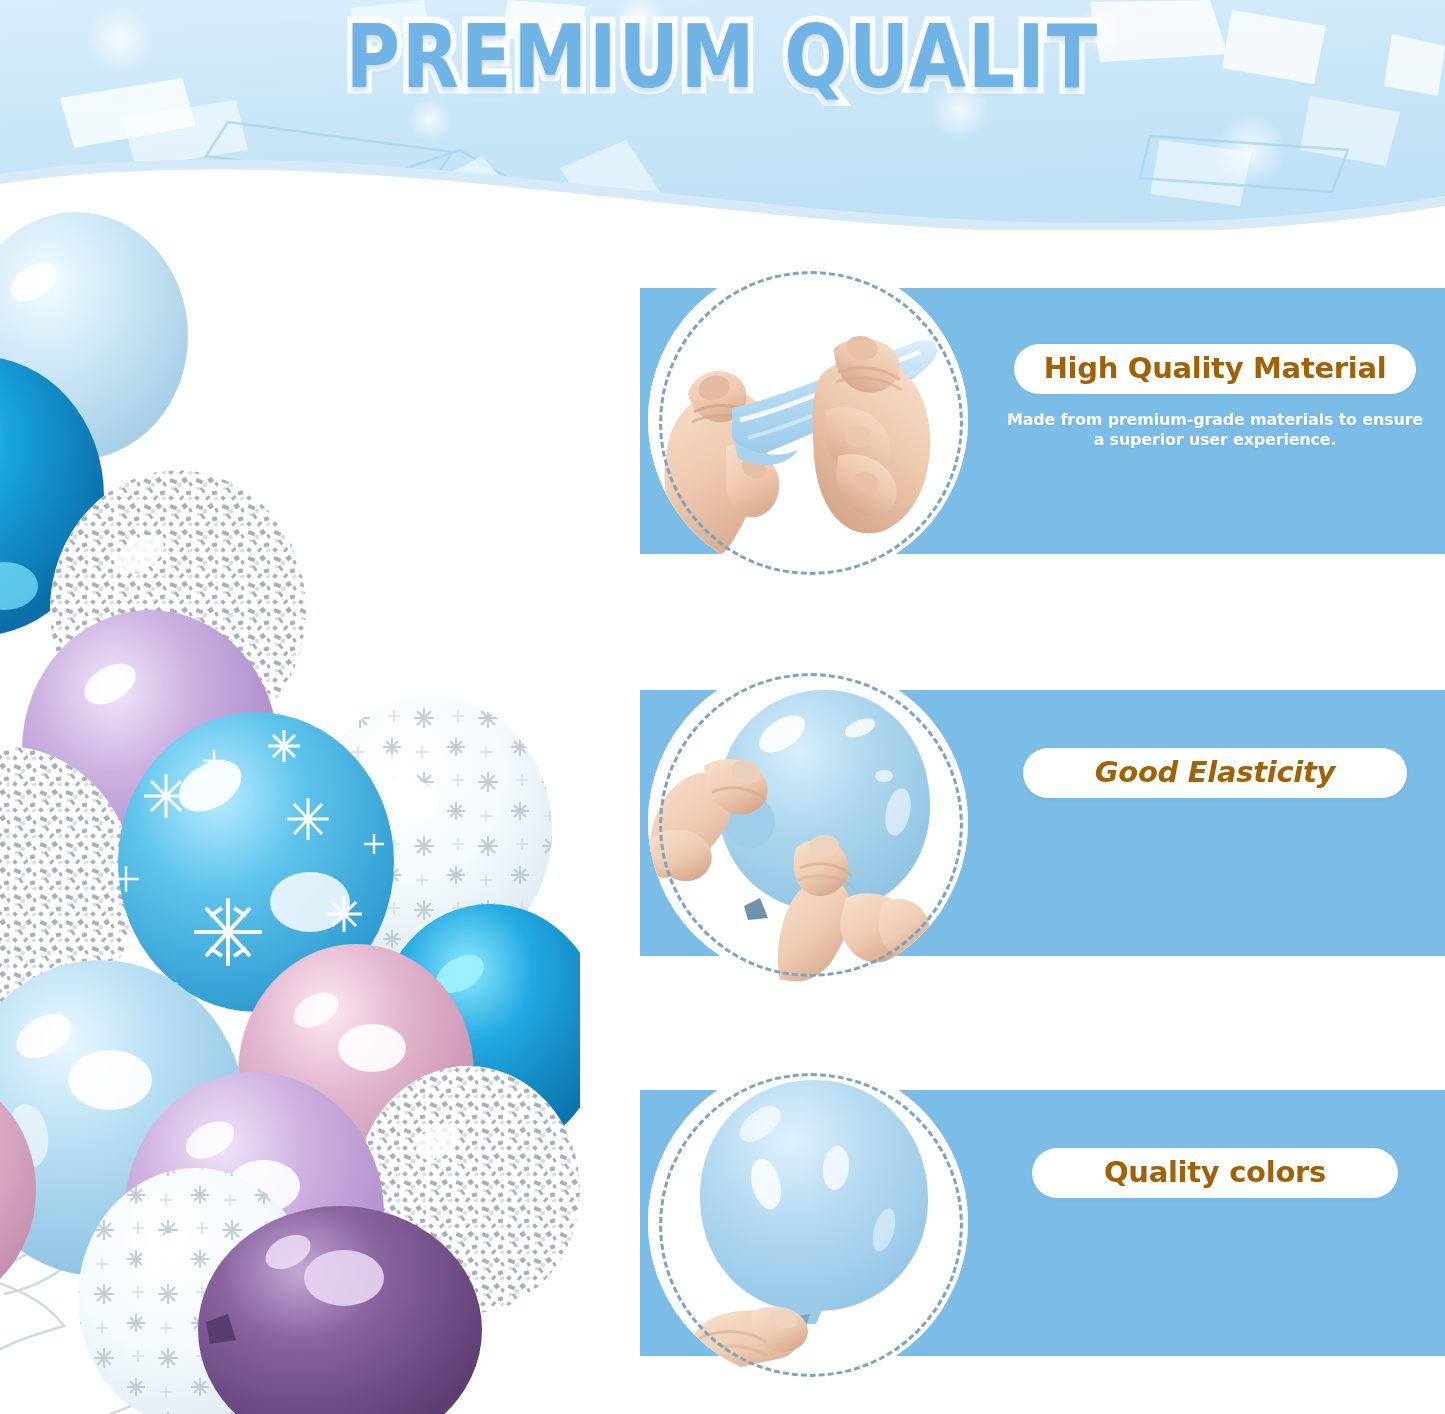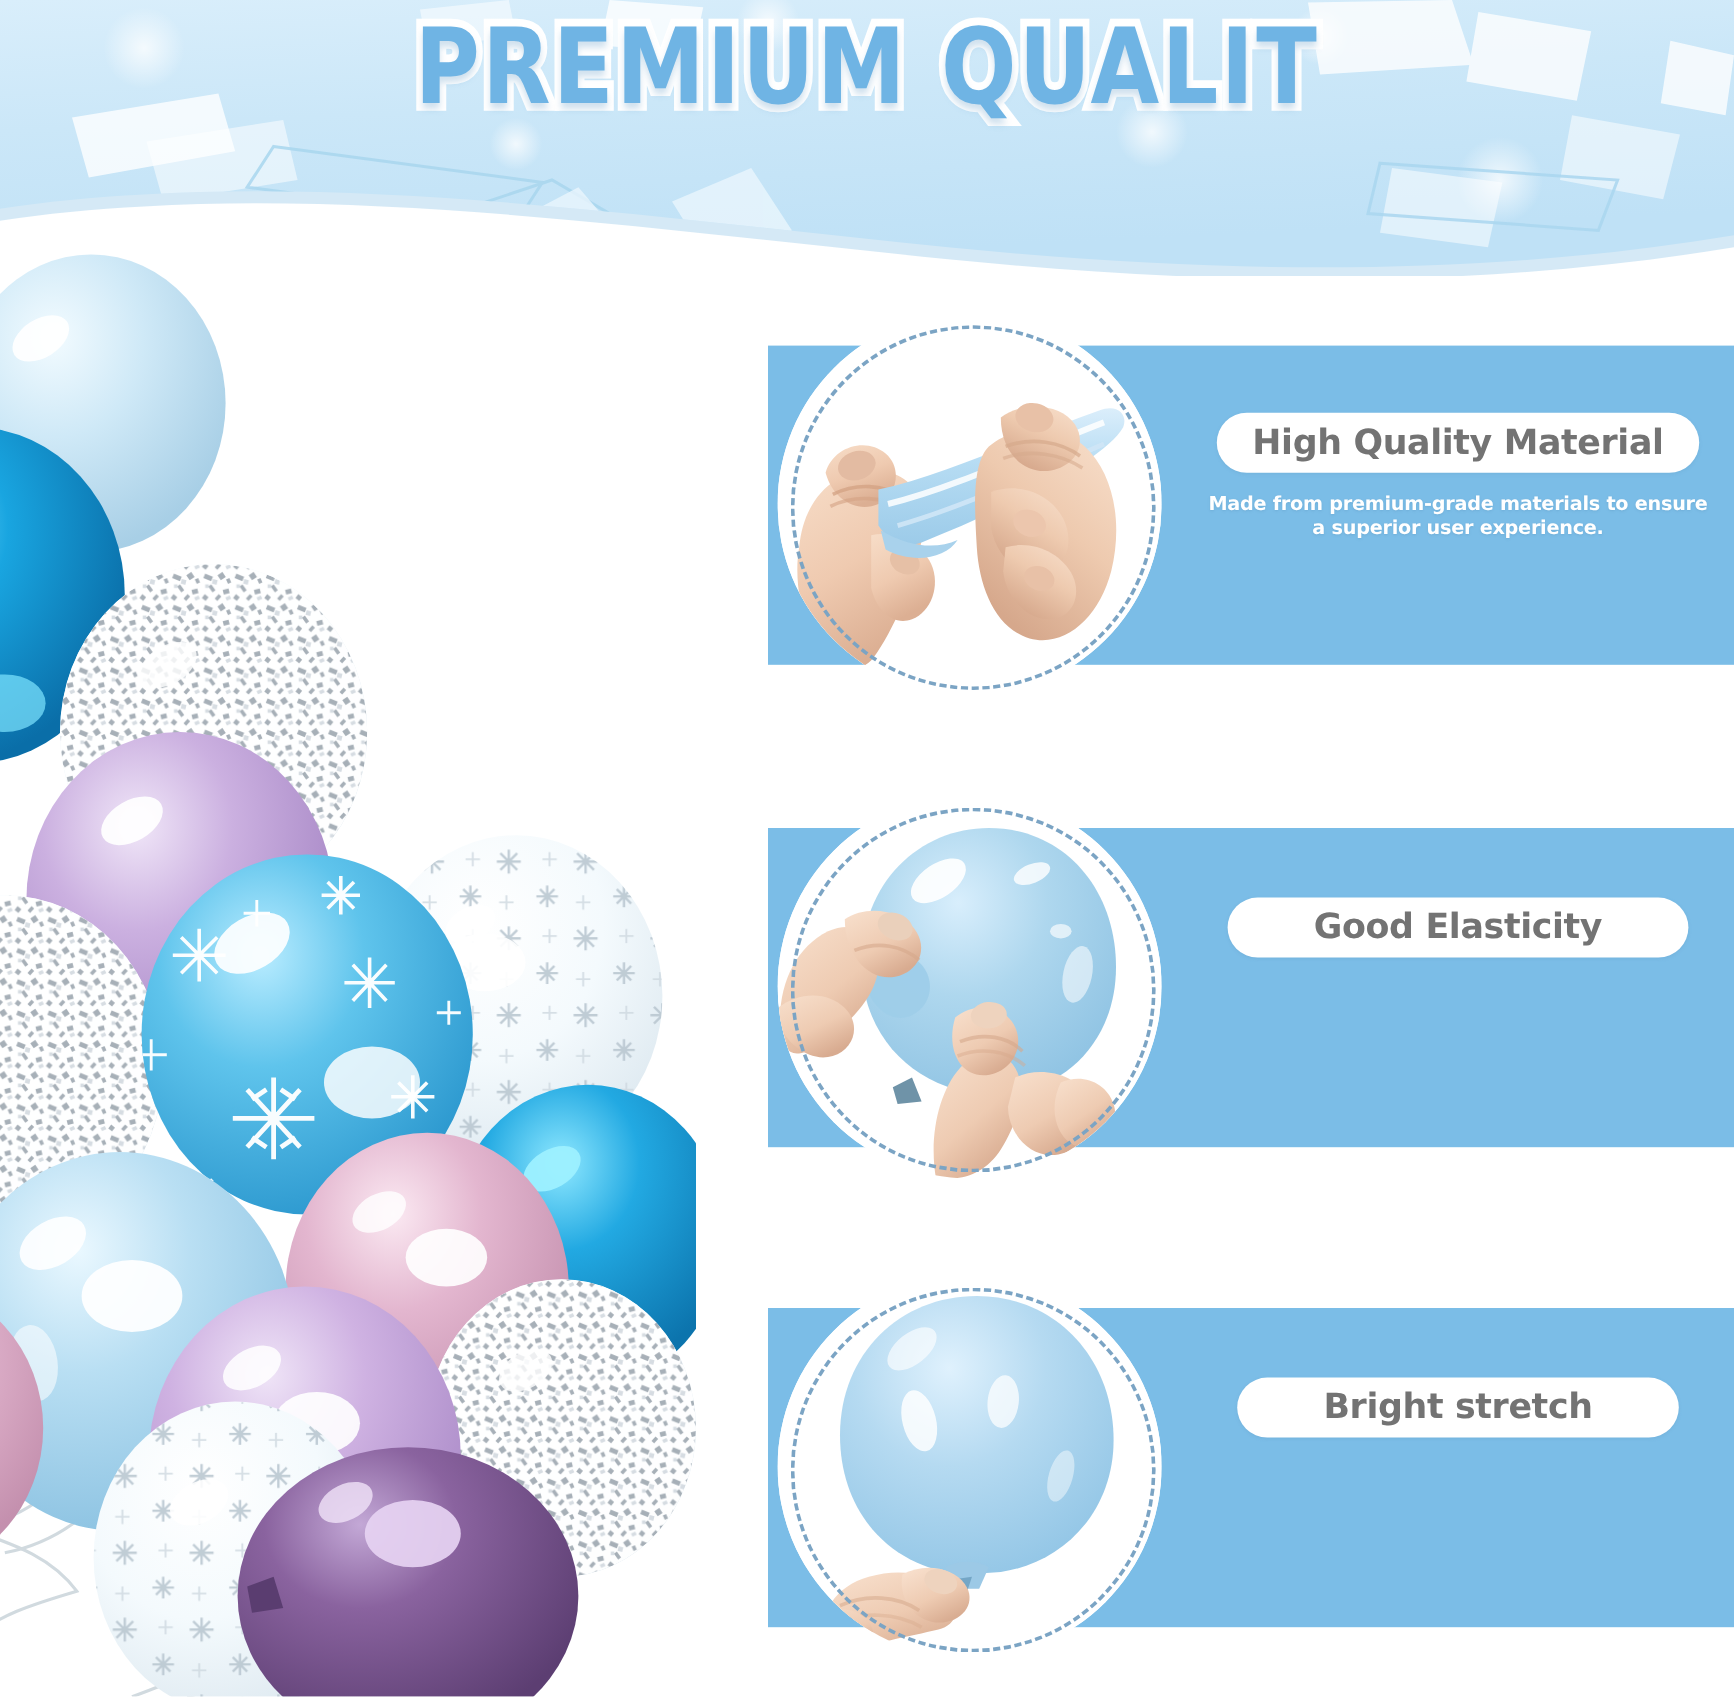--- a/index.html
+++ b/index.html
@@ -57,29 +57,29 @@
 
   
   .feature-text {
     position: absolute;
     left: 1000px;
     width: 430px;
     text-align: center;
     z-index: 4;
   }
   .ft-1 { top: 344px; }
-  .ft-2 { top: 748px; }
+  .ft-2 { top: 748px; font-style: italic; }
   .ft-3 { top: 1148px; }
 
   .pill {
     display: inline-block;
     background: #ffffff;
     border-radius: 40px;
     padding: 7px 30px 9px 30px;
-    color: #737373;
+    color: #a16207;
     font-size: 29px;
     font-weight: 700;
     font-family: "DejaVu Sans", sans-serif;
     letter-spacing: -0.3px;
     white-space: nowrap;
     box-shadow: 0 1px 3px rgba(90,140,180,0.18);
   }
   .pill.extrawide { padding-left: 72px; padding-right: 72px; }
 
   .feature-desc {
@@ -338,21 +338,21 @@
   <div class="feature-text ft-1">
     <div class="pill">High Quality Material</div>
     <div class="feature-desc">Made from premium-grade materials to ensure a superior user experience.</div>
   </div>
 
   <div class="feature-text ft-2">
     <div class="pill extrawide">Good Elasticity</div>
   </div>
 
   <div class="feature-text ft-3">
-    <div class="pill extrawide">Bright stretch</div>
+    <div class="pill extrawide">Quality colors</div>
   </div>
 
   <div class="bouquet">
     <svg viewBox="0 0 620 1224" xmlns="http://www.w3.org/2000/svg">
       <defs>
         <radialGradient id="gTeal" cx="34%" cy="30%" r="72%">
           <stop offset="0%" stop-color="#7fe2ff"></stop>
           <stop offset="38%" stop-color="#19a5e0"></stop>
           <stop offset="100%" stop-color="#0a6ea8"></stop>
         </radialGradient>

